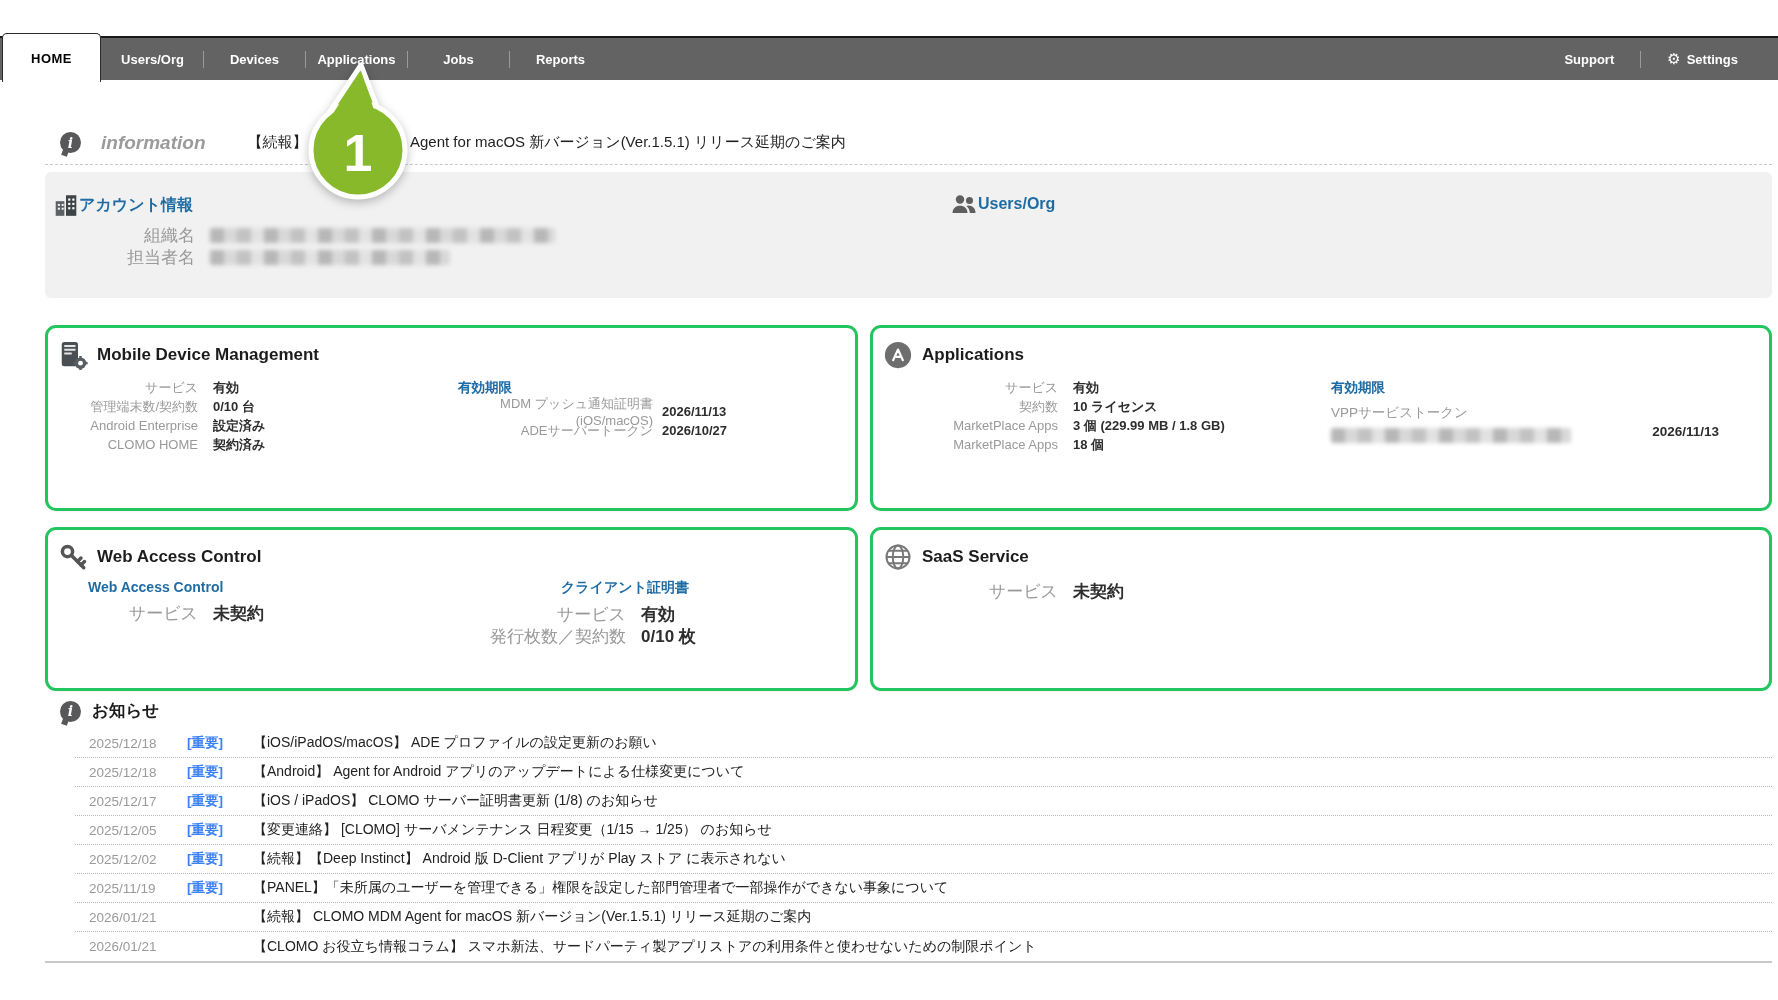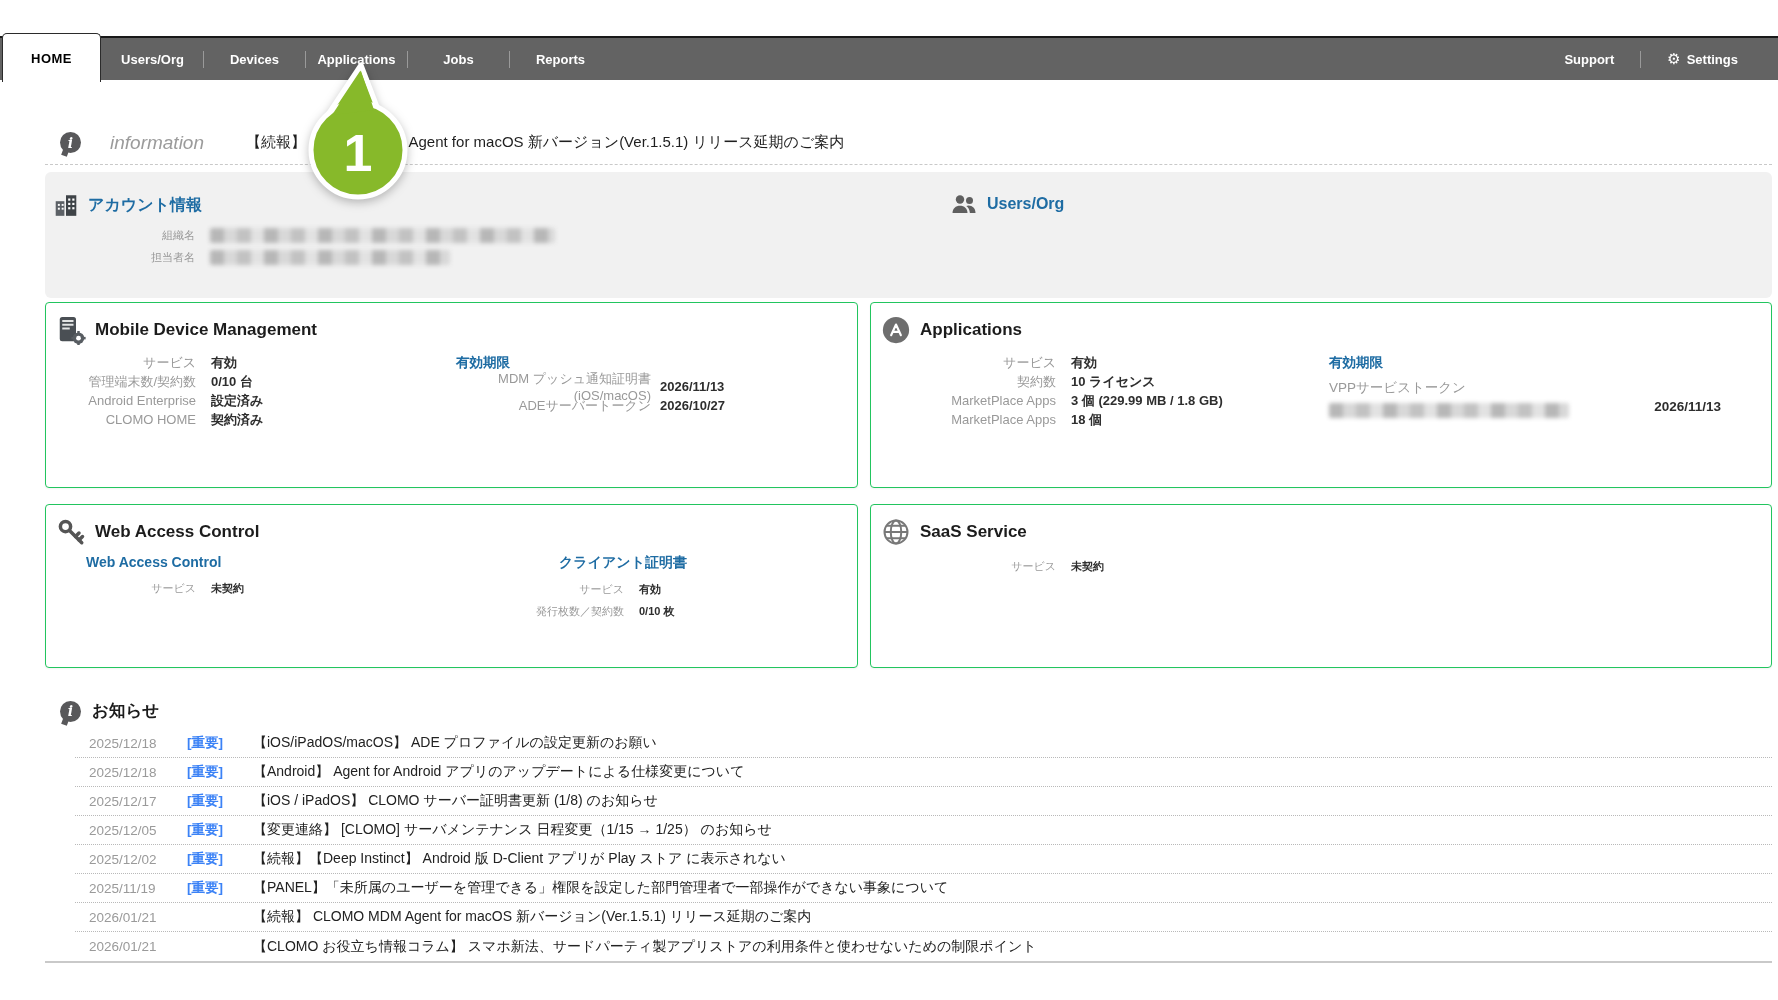--- a/index.html
+++ b/index.html
@@ -30,45 +30,45 @@
 
   
   .inforow { position:absolute; left:45px; top:121px; width:1727px; height:44px;
              border-bottom:1px dashed #c9c9c9; display:flex; align-items:center; }
   .bubble { position:relative; width:21px; height:21px; background:#58585a; border-radius:50%;
             display:flex; align-items:center; justify-content:center; flex:0 0 auto; }
   .bubble span { color:#fff; font-weight:700; font-style:italic; font-size:14px;
                  font-family:"DejaVu Serif",serif; line-height:1; }
   .bubble:after { content:""; position:absolute; left:2px; bottom:-3px; width:6px; height:6px;
                   background:#58585a; transform:rotate(20deg); }
-  .info-word { margin-left:29px; font-size:19px; font-weight:400; font-style:italic; color:#9b9b9b; }
+  .info-word { margin-left:20px; font-size:19px; font-weight:700; font-style:italic; color:#9b9b9b; }
   .info-msg { margin-left:42px; font-size:15px; color:#1f1f1f; }
 
   
   .graybox { position:absolute; left:45px; top:172px; width:1727px; height:126px;
              background:#f1f1f1; border-radius:6px; }
-  .sec-head { display:flex; align-items:center; gap:9px; }
+  .sec-head { display:flex; align-items:center; }
   .sec-title-blue { font-size:16px; font-weight:700; color:#1e6ca3; }
   .rows { display:flex; flex-direction:column; }
-  .r { display:flex; align-items:center; height:22px; font-size:11px; }
+  .r { display:flex; align-items:center; height:22px; font-size:17px; }
   .r .lab { text-align:right; color:#999; flex:0 0 auto; }
   .r .val { margin-left:15px; font-weight:700; color:#2e2e2e; white-space:nowrap; }
   .lab150 { width:150px; } .lab168 { width:168px; } .lab185 { width:185px; } .lab195 { width:195px; }
   .redact { margin-left:15px; height:15px; border-radius:2px;
             background:repeating-linear-gradient(90deg,#b7b7b7 0 14px,#d8d8d8 14px 27px,#c2c2c2 27px 41px,#e2e2e2 41px 54px);
             filter:blur(2px); }
   .acc-head { position:absolute; left:8px; top:20px; }
   .acc-rows { position:absolute; left:0; top:52px; }
   .uo-block { position:absolute; left:870px; top:0; width:500px; height:126px; }
   .uo-head { position:absolute; left:35px; top:20px; }
   .uo-rows { position:absolute; left:0; top:52px; }
 
   
-  .card { position:absolute; background:#fff; border:1px solid #22c55e; border-radius:4px;
-          box-shadow:0 1px 2px rgba(0,0,0,.05); }
+  .card { position:absolute; background:#fff; border:3px solid #22c55e; border-radius:11px;
+          box-shadow:0 1px 2px rgba(0,0,0,.05);margin-top:23px; }
   .card-h { position:absolute; left:10px; top:12px; display:flex; align-items:center; gap:9px; }
   .card-h .t { font-size:17px; font-weight:700; color:#1c1c1c; }
   .blue-link { color:#1e6ca3; font-weight:700; font-size:14px; cursor:pointer; }
   .exp-title { color:#1e6ca3; font-weight:700; font-size:13.5px; height:19px; display:flex; align-items:center; }
   .r13 { height:19px; font-size:13px; }
 
   #card-mdm  { left:45px;  top:302px; width:813px; height:186px; }
   #card-apps { left:870px; top:302px; width:902px; height:186px; }
   #card-wac  { left:45px;  top:504px; width:813px; height:164px; }
   #card-saas { left:870px; top:504px; width:902px; height:164px; }

